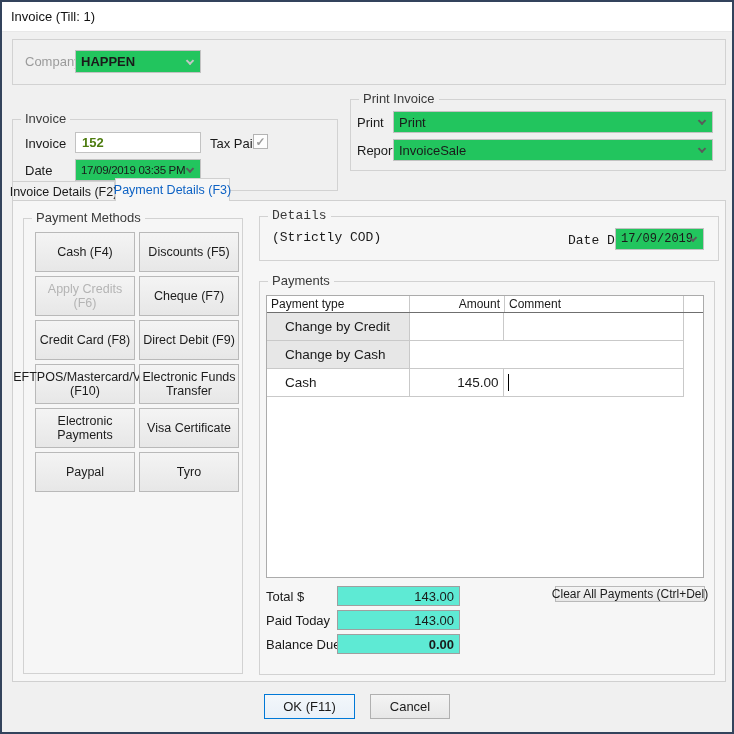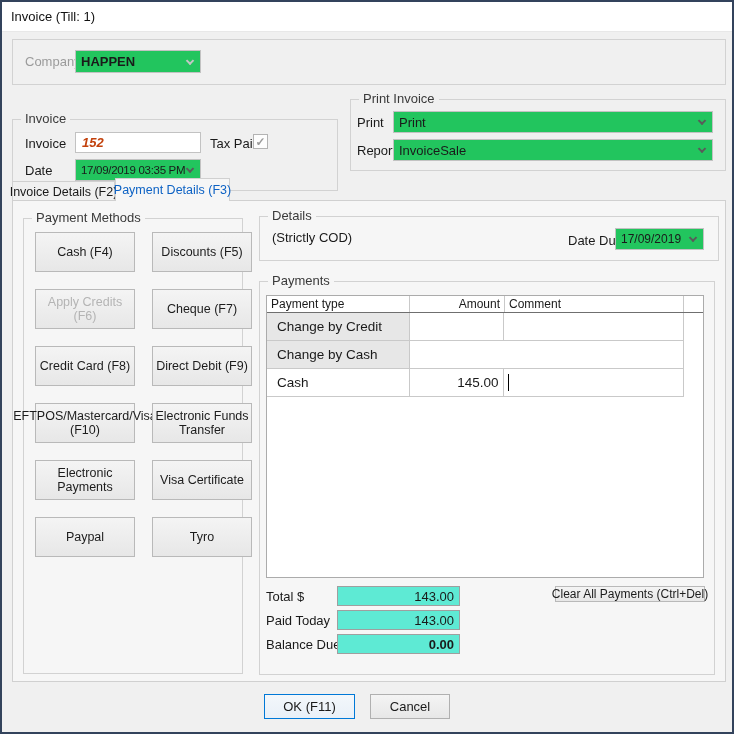--- a/index.html
+++ b/index.html
@@ -32,21 +32,21 @@
   .chev {
     position:absolute; right:7px; top:50%; width:6px; height:6px;
     border-right:2px solid #5a5a5a; border-bottom:2px solid #5a5a5a;
     transform:translateY(-70%) rotate(45deg);
   }
   .chev-light { border-color:#c6c6c6; }
   .textbox {
     position:absolute; background:#fff; border:1px solid #c2c2c2;
     display:flex; align-items:center; padding:0 6px; overflow:hidden;
   }
-  .invoice-num { color:#c2410c; font-weight:bold;font-style:italic; }
+  .invoice-num { color:#4d7c0f; font-weight:bold; }
   .checkbox {
     position:absolute; width:15px; height:15px; background:#fdfdfd;
     border:1px solid #b3b3b3; display:flex; align-items:center; justify-content:center;
     color:#9a9a9a; font-size:12px; font-weight:bold; line-height:1;
   }
   
   .company-box { left:10px; top:37px; width:714px; height:46px; }
   .company-label { left:12px; top:14px; }
   .company-combo { left:62px; top:10px; width:126px; height:23px; }
   .invoice-group { left:10px; top:97px; width:326px; height:72px;margin-top:20px; }
@@ -72,45 +72,45 @@
     border:1px solid #d0d0d0; border-bottom:none; font-size:12.5px; color:#0d62c4; z-index:3;
   }
   .panel {
     position:absolute; left:10px; top:198px; width:714px; height:482px;
     background:#f6f6f6; border:1px solid #d0d0d0; z-index:2;
   }
   
   .pm-group { left:10px; top:17px; width:220px; height:456px;padding-left:44px; }
   .pm-grid {
     position:absolute; left:11px; top:13px; display:grid;
-    grid-template-columns:100px 100px; grid-auto-rows:40px; gap:17px;
+    grid-template-columns:100px 100px; grid-auto-rows:40px; gap:4px;
   }
   .pm-btn {
     border:1px solid #b9b9b9; background:linear-gradient(180deg,#f4f4f4,#e7e7e7);
     display:flex; align-items:center; justify-content:center; text-align:center;
     font-size:12.5px; line-height:14px; padding:1px 1px; color:#1c1c1c;
     font-family:"Liberation Sans", sans-serif;
   }
   .pm-btn.disabled { color:#b4b4b4; }
   
-  .details-group { left:246px; top:15px; width:460px; height:45px; }
+  .details-group { left:246px; top:15px; width:460px; height:45px;font-family:Liberation Mono, monospace; }
   .cod-note { left:12px; top:13px; }
   .datedue-label { left:308px; top:16px; }
   .datedue-combo { left:355px; top:11px; width:89px; height:22px; font-size:12px; padding-right:16px; }
   
   .pay-group { left:246px; top:80px; width:456px; height:394px; }
   .ptable { position:absolute; left:6px; top:13px; width:438px; height:283px; background:#fff; border:1px solid #ababab; }
   .pt-header { display:flex; height:17px; border-bottom:1px solid #6f6f6f; font-size:12px; color:#1a1a1a; }
   .pt-header .hcell { display:flex; align-items:center; border-right:1px solid #c9c9c9; padding:0 4px; overflow:hidden; white-space:nowrap; }
   .h-type { width:143px; padding-left:5px; }
   .h-amount { width:95px; justify-content:flex-end; }
   .h-comment { width:179px; }
   .h-extra { flex:1; border-right:none !important; }
   .pt-row { display:flex; width:417px; height:28px; border-bottom:1px solid #c9c9c9; border-right:1px solid #c9c9c9; font-size:13.5px; }
-  .pt-row .cell { display:flex; align-items:center; border-right:1px solid #c9c9c9; padding:0 10px; overflow:hidden; white-space:nowrap; }
+  .pt-row .cell { display:flex; align-items:center; border-right:1px solid #c9c9c9; padding:0 18px; overflow:hidden; white-space:nowrap; }
   .c-type { width:143px; }
   .c-amount { width:95px; justify-content:flex-end; padding-right:5px !important; }
   .c-comment { width:179px; border-right:none !important; padding-left:3px !important; }
   .shaded { background:#e7e7e7; }
   .text-cursor { width:1px; height:17px; background:#000; margin-left:1px; }
   .tot-label { position:absolute; white-space:nowrap; }
   .l-total { left:6px; top:307px; }
   .l-paid { left:6px; top:331px; }
   .l-balance { left:6px; top:355px; }
   .tot-box {

